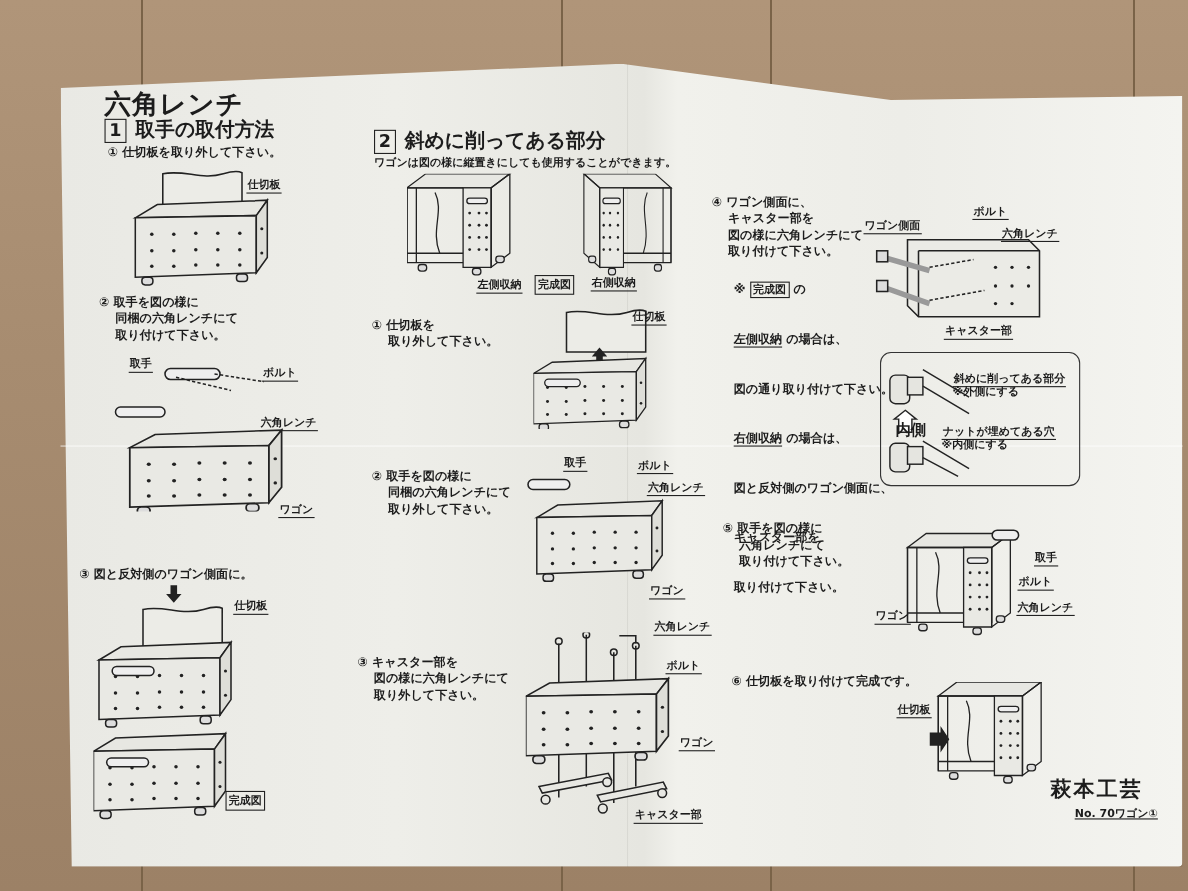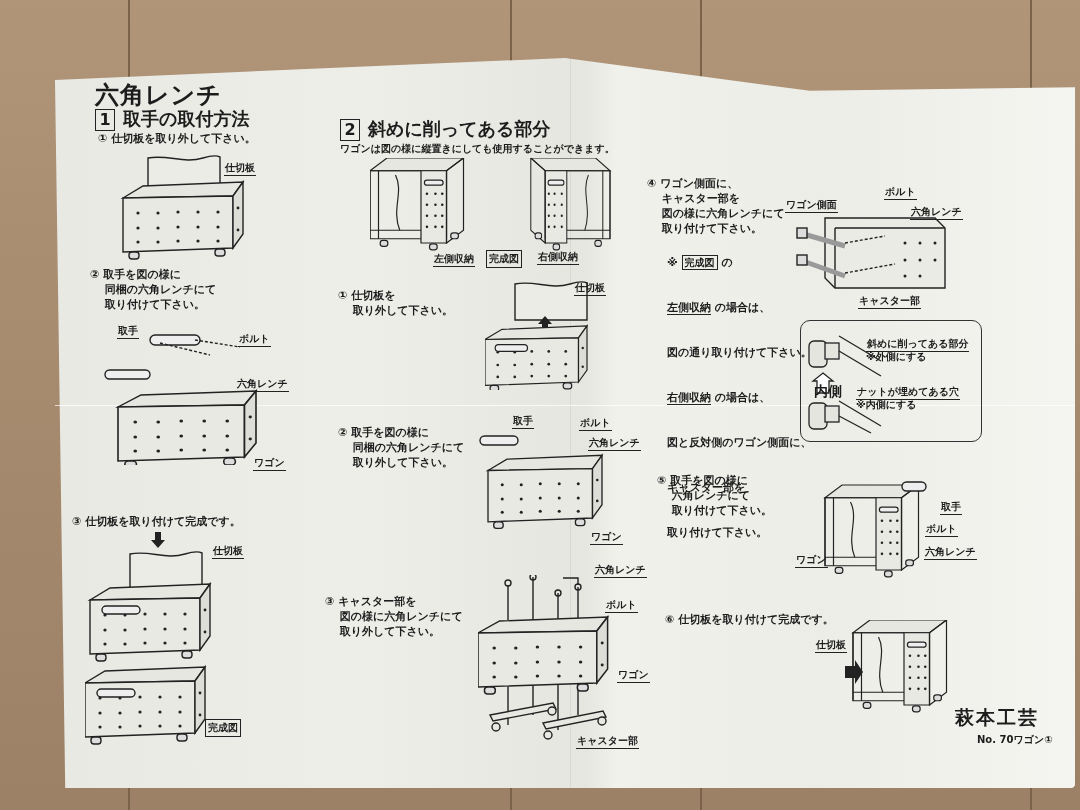--- a/index.html
+++ b/index.html
@@ -18,21 +18,21 @@
   .crease-h{position:absolute;left:55px;top:405px;width:1020px;height:1px;background:rgba(255,255,255,.7);}
   .t{position:absolute;white-space:nowrap;font-weight:bold;line-height:1.25;}
   .title{font-size:24px;left:95px;top:80px;letter-spacing:1px;}
   .sec{font-size:18px;}
   .sec .num{display:inline-block;border:1.5px solid #222;width:18px;height:20px;text-align:center;line-height:20px;margin-right:8px;font-size:16px;}
   .step{font-size:11px;line-height:15px;white-space:pre;}
   .lbl{position:absolute;font-size:10px;font-weight:bold;border-bottom:1.2px solid #222;white-space:nowrap;padding:0 1px;}
   .boxlbl{position:absolute;font-size:10px;font-weight:bold;border:1.3px solid #222;padding:1px 2px;white-space:nowrap;}
   .ill{position:absolute;}
   .brand{position:absolute;left:955px;top:705px;font-size:19px;font-weight:bold;letter-spacing:2px;font-family:"DejaVu Serif",serif;}
-  .model{position:absolute;left:977px;top:733px;font-size:10px;font-weight:bold;}
+  .model{position:absolute;left:977px;top:733px;font-size:10px;font-weight:bold;text-decoration:underline;}
   .callout{position:absolute;left:800px;top:320px;width:180px;height:120px;border:1.3px solid #333;border-radius:10px;}
 </style>
 </head>
 <body>
 
 <div class="floor"></div>
 <div class="sheet"></div>
 <div class="crease-v"></div>
 <div class="crease-h"></div>
 
@@ -132,21 +132,21 @@
   </g>
   <g transform="translate(18,52) scale(1.15,1)">
       <use href="#box"></use>
     </g>
 </svg>
 <div class="lbl" style="left:117px;top:324px;">取手</div>
 <div class="lbl" style="left:238px;top:332px;">ボルト</div>
 <div class="lbl" style="left:236px;top:377px;">六角レンチ</div>
 <div class="lbl" style="left:253px;top:456px;">ワゴン</div>
 
-<div class="t step" style="left:72px;top:514px;">③ 仕切板を取り付けて完成です。</div>
+<div class="t step" style="left:72px;top:514px;">③ 図と反対側のワゴン側面に。</div>
 <svg class="ill" style="left:85px;top:528px;" width="150" height="220">
   <use href="#downarrow" x="68" y="4"></use>
   <use href="#divider" x="45" y="22"></use>
   <g transform="translate(5,42)">
       <use href="#boxhandle"></use>
     </g>
   <g transform="translate(0,125)">
       <use href="#boxhandle"></use>
     </g>
 </svg>

